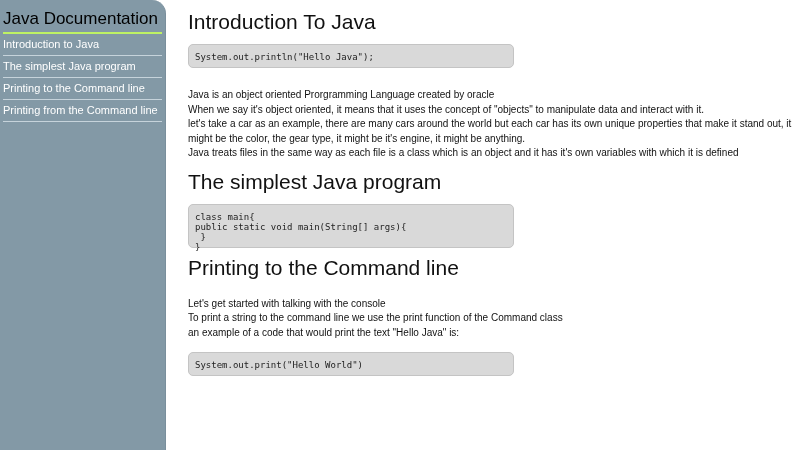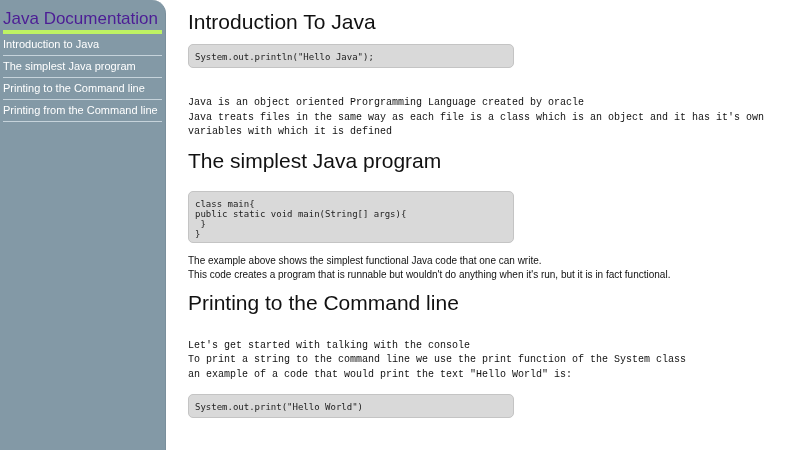--- a/index.html
+++ b/index.html
@@ -16,27 +16,27 @@
       top: 0;
       left: 0;
       width: 166px;
       height: 450px;
       background: #8399a6;
       border-top-right-radius: 14px;
       border-right: 1px solid #7a8f9c;
       padding-top: 9px;
     }
     .sidebar-title {
-      color: #4c1d95;
+      color: #000000;
       font-size: 17px;
       text-align: center;
       padding-right: 4px;
       height: 25px;
       line-height: 20px;
-      border-bottom: 4px solid #bef264;
+      border-bottom: 2px solid #bef264;
       margin: 0 3px 0 3px;
     }
     .sidebar-list { list-style: none; }
     .sidebar-item {
       display: block;
       color: #ffffff;
       font-size: 11px;
       line-height: 21px;
       height: 22px;
       padding-left: 0;
@@ -65,32 +65,32 @@
       border-radius: 5px;
       width: 326px;
       font-family: "DejaVu Sans Mono", monospace;
       font-size: 9px;
       line-height: 10px;
       color: #222222;
       padding: 7px 6px;
       white-space: pre;
     }
     .code-1 { margin-top: 10px; height: 24px; }
-    .code-2 { margin-top: 18px; height: 52px; padding-top: 7px; }
+    .code-2 { margin-top: 10px; height: 44px; padding-top: 7px; }
     .code-3 { margin-top: 12px; height: 24px; }
     p.line {
       font-size: 10px;
       line-height: 14.5px;
       color: #111111;
     }
-    .para { margin-top: 28px; font-family: Liberation Mono, monospace; }
+    .para { margin-top: 20px; }
     .h-simple { margin-top: 9px; }
     .para2 { margin-top: 11px; }
     .h-print { margin-top: 8px; }
-    .para3 { margin-top: 24px; font-family: Liberation Mono, monospace; }
+    .para3 { margin-top: 17px; }
   </style>
 </head>
 <body>
 
 <nav class="sidebar">
   <div class="sidebar-title">Java Documentation</div>
   <ul class="sidebar-list">
     <li>
         <a class="sidebar-item">Introduction to Java</a>
       </li>
@@ -105,38 +105,36 @@
       </li>
   </ul>
 </nav>
 
 <main class="main">
   <section>
     <h1 class="h-intro">Introduction To Java</h1>
     <div class="code code-1">System.out.println("Hello Java");</div>
     <div class="para">
       <p class="line">Java is an object oriented Prorgramming Language created by oracle</p>
+      <p class="line">When we say it's object oriented, it means that it uses the concept of "objects" to manipulate data and interact with it.</p>
+      <p class="line">let's take a car as an example, there are many cars around the world but each car has its own unique properties that make it stand out, it might be the color, the gear type, it might be it's engine, it might be anything.</p>
       <p class="line">Java treats files in the same way as each file is a class which is an object and it has it's own variables with which it is defined</p>
     </div>
   </section>
 
   <section>
     <h1 class="h-simple">The simplest Java program</h1>
     <div class="code code-2">class main{
 public static void main(String[] args){
  }
 }</div>
-    <div class="para2">
-      <p class="line">The example above shows the simplest functional Java code that one can write.</p>
-      <p class="line">This code creates a program that is runnable but wouldn't do anything when it's run, but it is in fact functional.</p>
-    </div>
   </section>
 
   <section>
     <h1 class="h-print">Printing to the Command line</h1>
     <div class="para3">
       <p class="line">Let's get started with talking with the console</p>
-      <p class="line">To print a string to the command line we use the print function of the System class</p>
-      <p class="line">an example of a code that would print the text "Hello World" is:</p>
+      <p class="line">To print a string to the command line we use the print function of the Command class</p>
+      <p class="line">an example of a code that would print the text "Hello Java" is:</p>
     </div>
     <div class="code code-3">System.out.print("Hello World")</div>
   </section>
 </main>
 
 </body></html>

